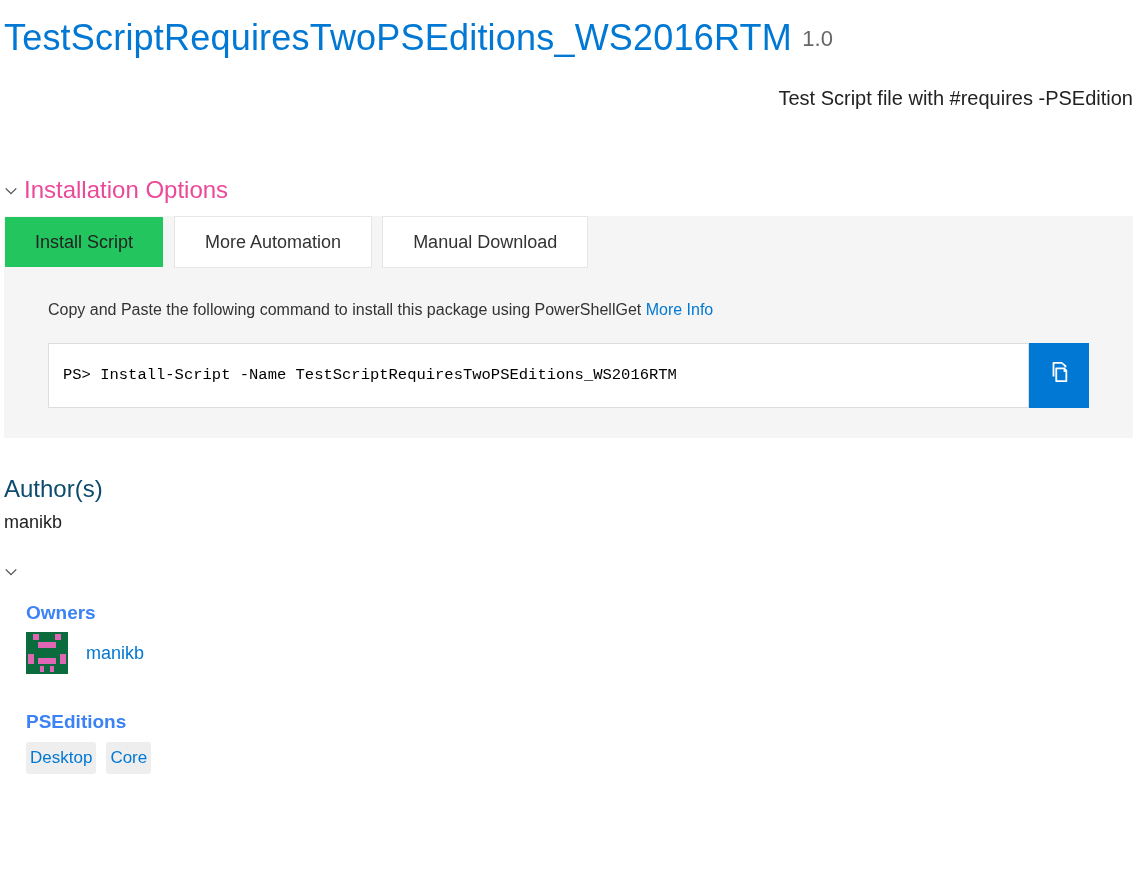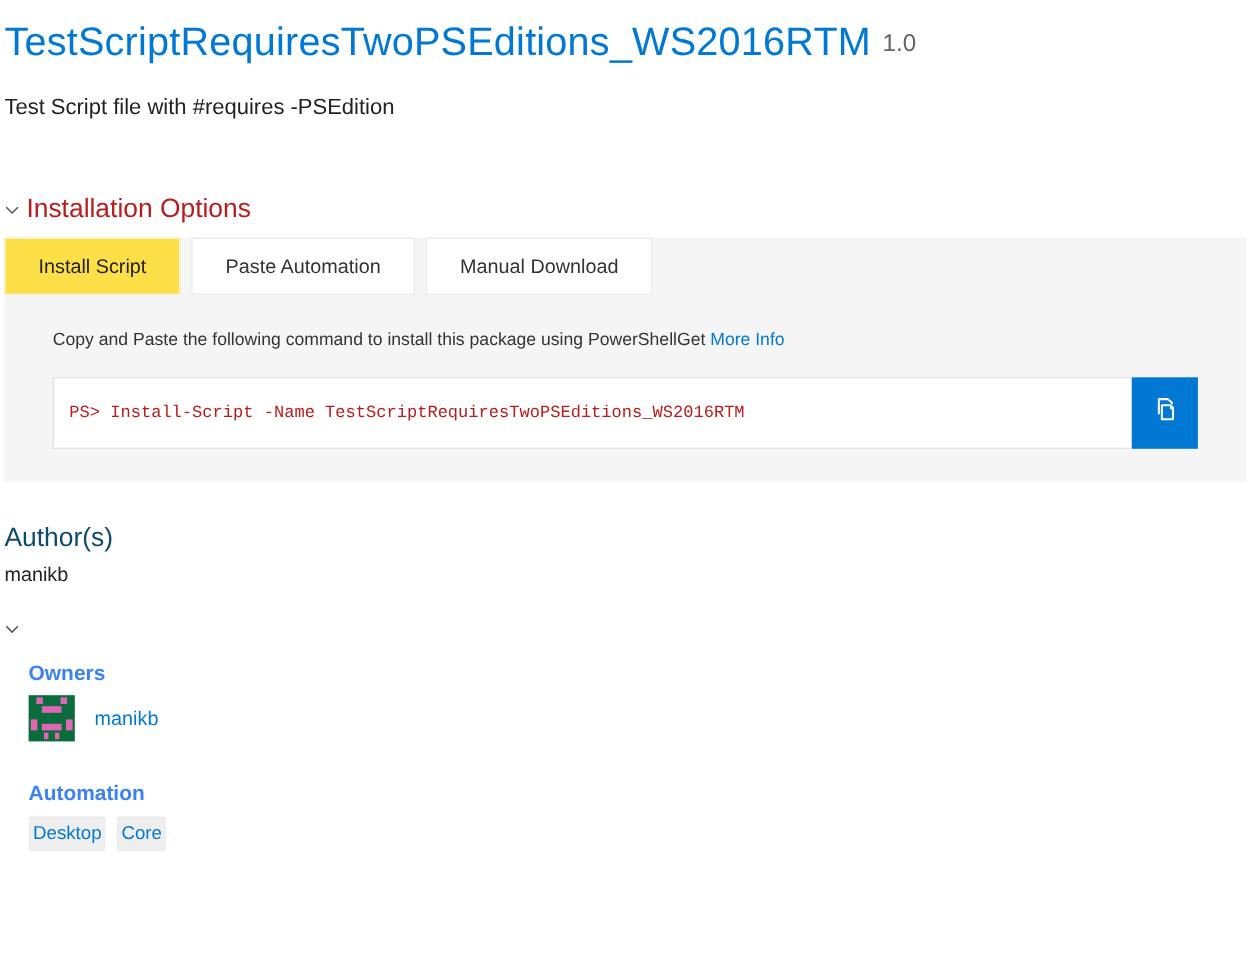--- a/index.html
+++ b/index.html
@@ -25,25 +25,26 @@
     font-size: 22px;
     font-weight: 400;
     margin-left: 6px;
     vertical-align: 4px;
   }
   .pkg-desc {
     font-size: 20px;
     color: #222;
     margin: 12px 0 60px 0;
     font-weight: 400;
+    text-align: right;
   }
   .section-head {
     font-size: 24px;
     font-weight: 400;
-    color: #b91c1c;
+    color: #ec4899;
     margin: 18px 0 8px 0;
     display: flex;
     align-items: center;
     gap: 6px;
     cursor: pointer;
   }
   .chev {
     width: 14px; height: 14px;
     display: inline-block;
   }
@@ -60,21 +61,21 @@
   }
   .tab {
     background: #fff;
     border: 1px solid #e6e6e6;
     padding: 12px 30px;
     font-size: 18px;
     color: #333;
     cursor: pointer;
   }
   .tab.active {
-    background: #fde047;
+    background: #22c55e;
     border: 1px solid #f5f5f5;
     color: #222;
   }
   .tab-content {
     padding: 30px 44px 0 44px;
   }
   .install-text {
     font-size: 16px;
     color: #333;
   }
@@ -86,21 +87,21 @@
     display: flex;
     margin-top: 22px;
   }
   .cmd-box {
     flex: 1;
     background: #fff;
     border: 1px solid #ddd;
     padding: 20px 14px;
     font-family: "Consolas", "Courier New", monospace;
     font-size: 15.5px;
-    color: #b91c1c;
+    color: #000000;
     white-space: pre;
     overflow-x: auto;
   }
   .copy-btn {
     width: 60px;
     background: #0078d4;
     display: flex;
     align-items: center;
     justify-content: center;
     cursor: pointer;
@@ -176,21 +177,21 @@
       <svg viewBox="0 0 16 16" width="14" height="14">
           <path d="M2 5 L8 11 L14 5" stroke="#555" stroke-width="1.6" fill="none"></path>
         </svg>
     </span>
     <span>Installation Options</span>
   </div>
 
   <div class="tabs-wrap">
     <div class="tabbar">
       <div class="tab active">Install Script</div>
-      <div class="tab">Paste Automation</div>
+      <div class="tab">More Automation</div>
       <div class="tab">Manual Download</div>
     </div>
     <div class="tab-content">
       <div class="install-text">
         <span>Copy and Paste the following command to install this package using PowerShellGet </span><span class="more-info">More Info</span>
       </div>
       <div class="cmd-row">
         <div class="cmd-box">PS&gt; Install-Script -Name TestScriptRequiresTwoPSEditions_WS2016RTM</div>
         <div class="copy-btn">
           <span>
@@ -224,20 +225,20 @@
         <div class="px" style="left:12px;top:10px;width:18px;height:6px;"></div>
         <div class="px" style="left:2px;top:22px;width:6px;height:10px;"></div>
         <div class="px" style="left:34px;top:22px;width:6px;height:10px;"></div>
         <div class="px" style="left:12px;top:26px;width:18px;height:6px;"></div>
         <div class="px" style="left:14px;top:34px;width:4px;height:6px;"></div>
         <div class="px" style="left:24px;top:34px;width:4px;height:6px;"></div>
       </div>
       <span class="owner-link">manikb</span>
     </div>
 
-    <div class="sub-head" style="margin-top:34px;">Automation</div>
+    <div class="sub-head" style="margin-top:34px;">PSEditions</div>
     <div class="tag-row">
       <span class="tag">Desktop</span>
       <span class="tag">Core</span>
     </div>
   </div>
 
 </div>
 
 </body></html>

